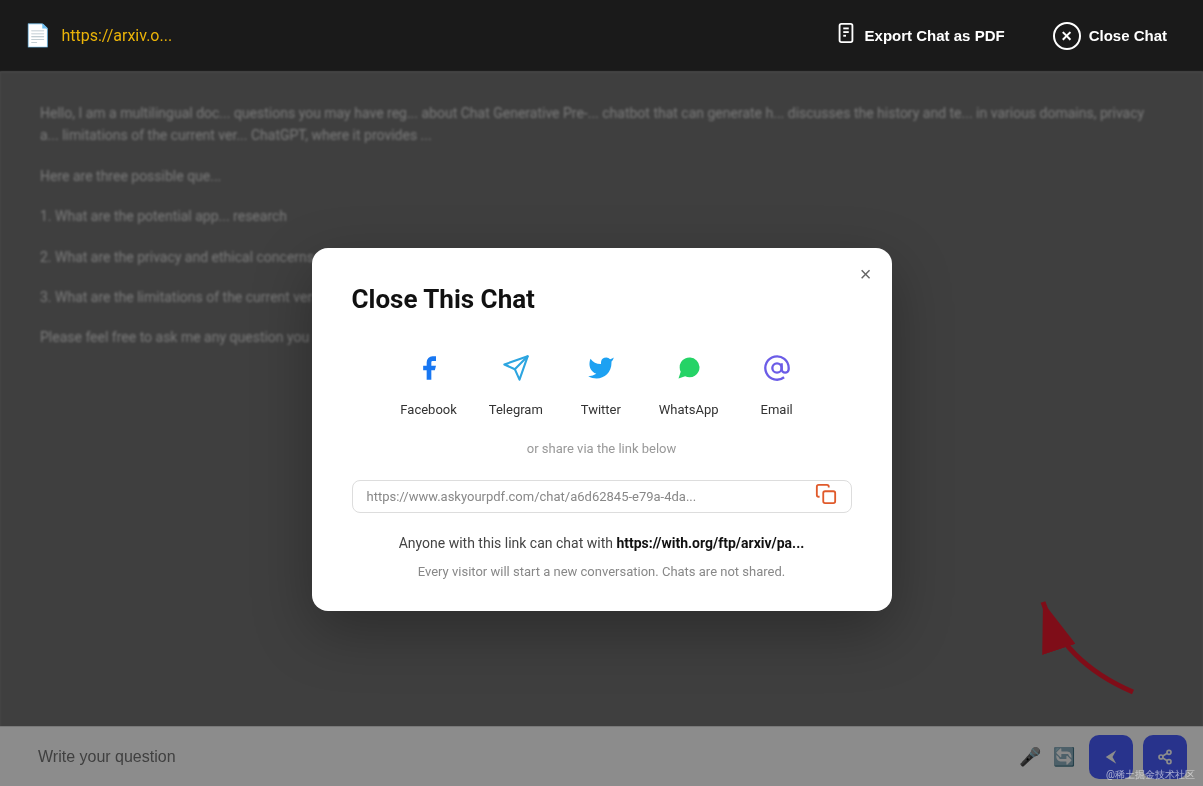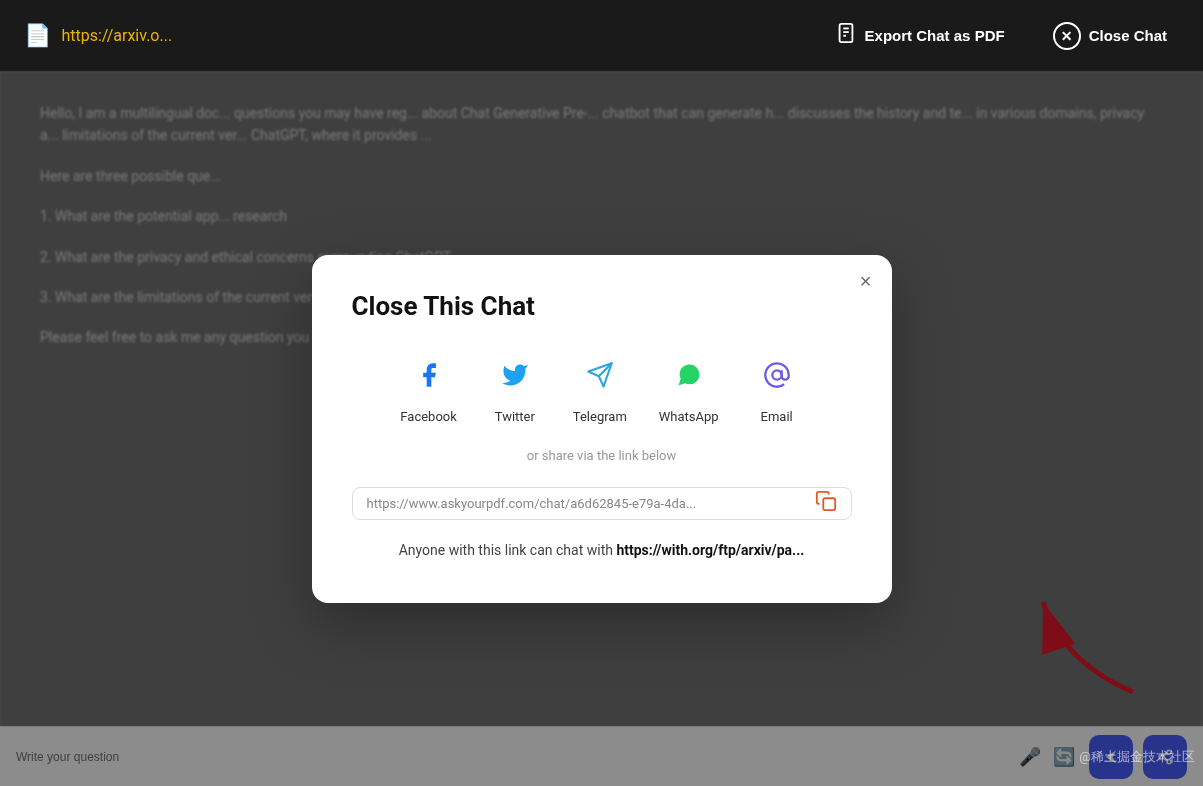--- a/index.html
+++ b/index.html
@@ -99,22 +99,23 @@
       display: flex;
       align-items: center;
       padding: 0 16px;
       gap: 10px;
       border-top: 1px solid #ddd;
     }
     .input-field {
       flex: 1;
       border: none;
       outline: none;
-      font-size: 12px;
+      font-size: 16px;
       color: #6d28d9;
+      margin-left: 22px;
     }
     .input-icons {
       display: flex;
       gap: 6px;
       align-items: center;
     }
     .input-icon-btn {
       width: 28px;
       height: 28px;
       border-radius: 50%;
@@ -274,23 +275,23 @@
       position: absolute;
       bottom: 80px;
       right: 60px;
       z-index: 5;
       pointer-events: none;
     }
 
     
     .watermark {
       position: absolute;
-      bottom: 20px;
+      bottom: 4px;
       right: 8px;
-      font-size: 13px;
+      font-size: 10px;
       color: rgba(255,255,255,0.6);
       z-index: 20;
     }
   </style>
 </head>
 <body>
 
 <div class="header">
   <div class="header-left">
     <span class="header-logo-icon">📄</span>
@@ -360,35 +361,35 @@
           <div class="share-icon-circle">
             <svg width="28" height="28" viewBox="0 0 24 24" fill="#1877f2">
               <path d="M18 2h-3a5 5 0 00-5 5v3H7v4h3v8h4v-8h3l1-4h-4V7a1 1 0 011-1h3z"></path>
             </svg>
           </div>
           <span class="share-icon-label">Facebook</span>
         </div>
 
         <div class="share-icon-item">
           <div class="share-icon-circle">
-            <svg width="28" height="28" viewBox="0 0 24 24" fill="#1da1f2">
-              <path d="M23 3a10.9 10.9 0 01-3.14 1.53 4.48 4.48 0 00-7.86 3v1A10.66 10.66 0 013 4s-4 9 5 13a11.64 11.64 0 01-7 2c9 5 20 0 20-11.5a4.5 4.5 0 00-.08-.83A7.72 7.72 0 0023 3z"></path>
-            </svg>
-          </div>
-          <span class="share-icon-label">Twitter</span>
-        </div>
-
-        <div class="share-icon-item">
-          <div class="share-icon-circle">
             <svg width="28" height="28" viewBox="0 0 24 24" fill="none" stroke="#2ca5e0" stroke-width="1.8">
               <path d="M22 2L11 13" stroke-linecap="round" stroke-linejoin="round"></path>
               <path d="M22 2L15 22l-4-9-9-4 20-7z" stroke-linecap="round" stroke-linejoin="round"></path>
             </svg>
           </div>
           <span class="share-icon-label">Telegram</span>
+        </div>
+
+        <div class="share-icon-item">
+          <div class="share-icon-circle">
+            <svg width="28" height="28" viewBox="0 0 24 24" fill="#1da1f2">
+              <path d="M23 3a10.9 10.9 0 01-3.14 1.53 4.48 4.48 0 00-7.86 3v1A10.66 10.66 0 013 4s-4 9 5 13a11.64 11.64 0 01-7 2c9 5 20 0 20-11.5a4.5 4.5 0 00-.08-.83A7.72 7.72 0 0023 3z"></path>
+            </svg>
+          </div>
+          <span class="share-icon-label">Twitter</span>
         </div>
 
         <div class="share-icon-item">
           <div class="share-icon-circle">
             <svg width="28" height="28" viewBox="0 0 24 24" fill="#25d366">
               <path d="M21 11.5a8.38 8.38 0 01-.9 3.8 8.5 8.5 0 01-7.6 4.7 8.38 8.38 0 01-3.8-.9L3 21l1.9-5.7a8.38 8.38 0 01-.9-3.8 8.5 8.5 0 014.7-7.6 8.38 8.38 0 013.8-.9h.5a8.48 8.48 0 018 8v.5z"></path>
             </svg>
           </div>
           <span class="share-icon-label">WhatsApp</span>
         </div>
@@ -414,20 +415,21 @@
             <rect x="9" y="9" width="13" height="13" rx="2"></rect>
             <path d="M5 15H4a2 2 0 01-2-2V4a2 2 0 012-2h9a2 2 0 012 2v1"></path>
           </svg>
         </span>
       </div>
 
       <div class="anyone-text">
         Anyone with this link can chat with <strong>https://with.org/ftp/arxiv/pa...</strong>
       </div>
 
+      <div class="visitor-note">Every visitor will start a new conversation. Chats are not shared.</div>
     </div>
   </div>
 
   <div class="red-arrow">
     <svg width="120" height="120" viewBox="0 0 120 120">
       <defs>
         <marker id="arrowhead" markerWidth="10" markerHeight="7" refX="10" refY="3.5" orient="auto">
           <polygon points="0 0, 10 3.5, 0 7" fill="#e8192c"></polygon>
         </marker>
       </defs>

